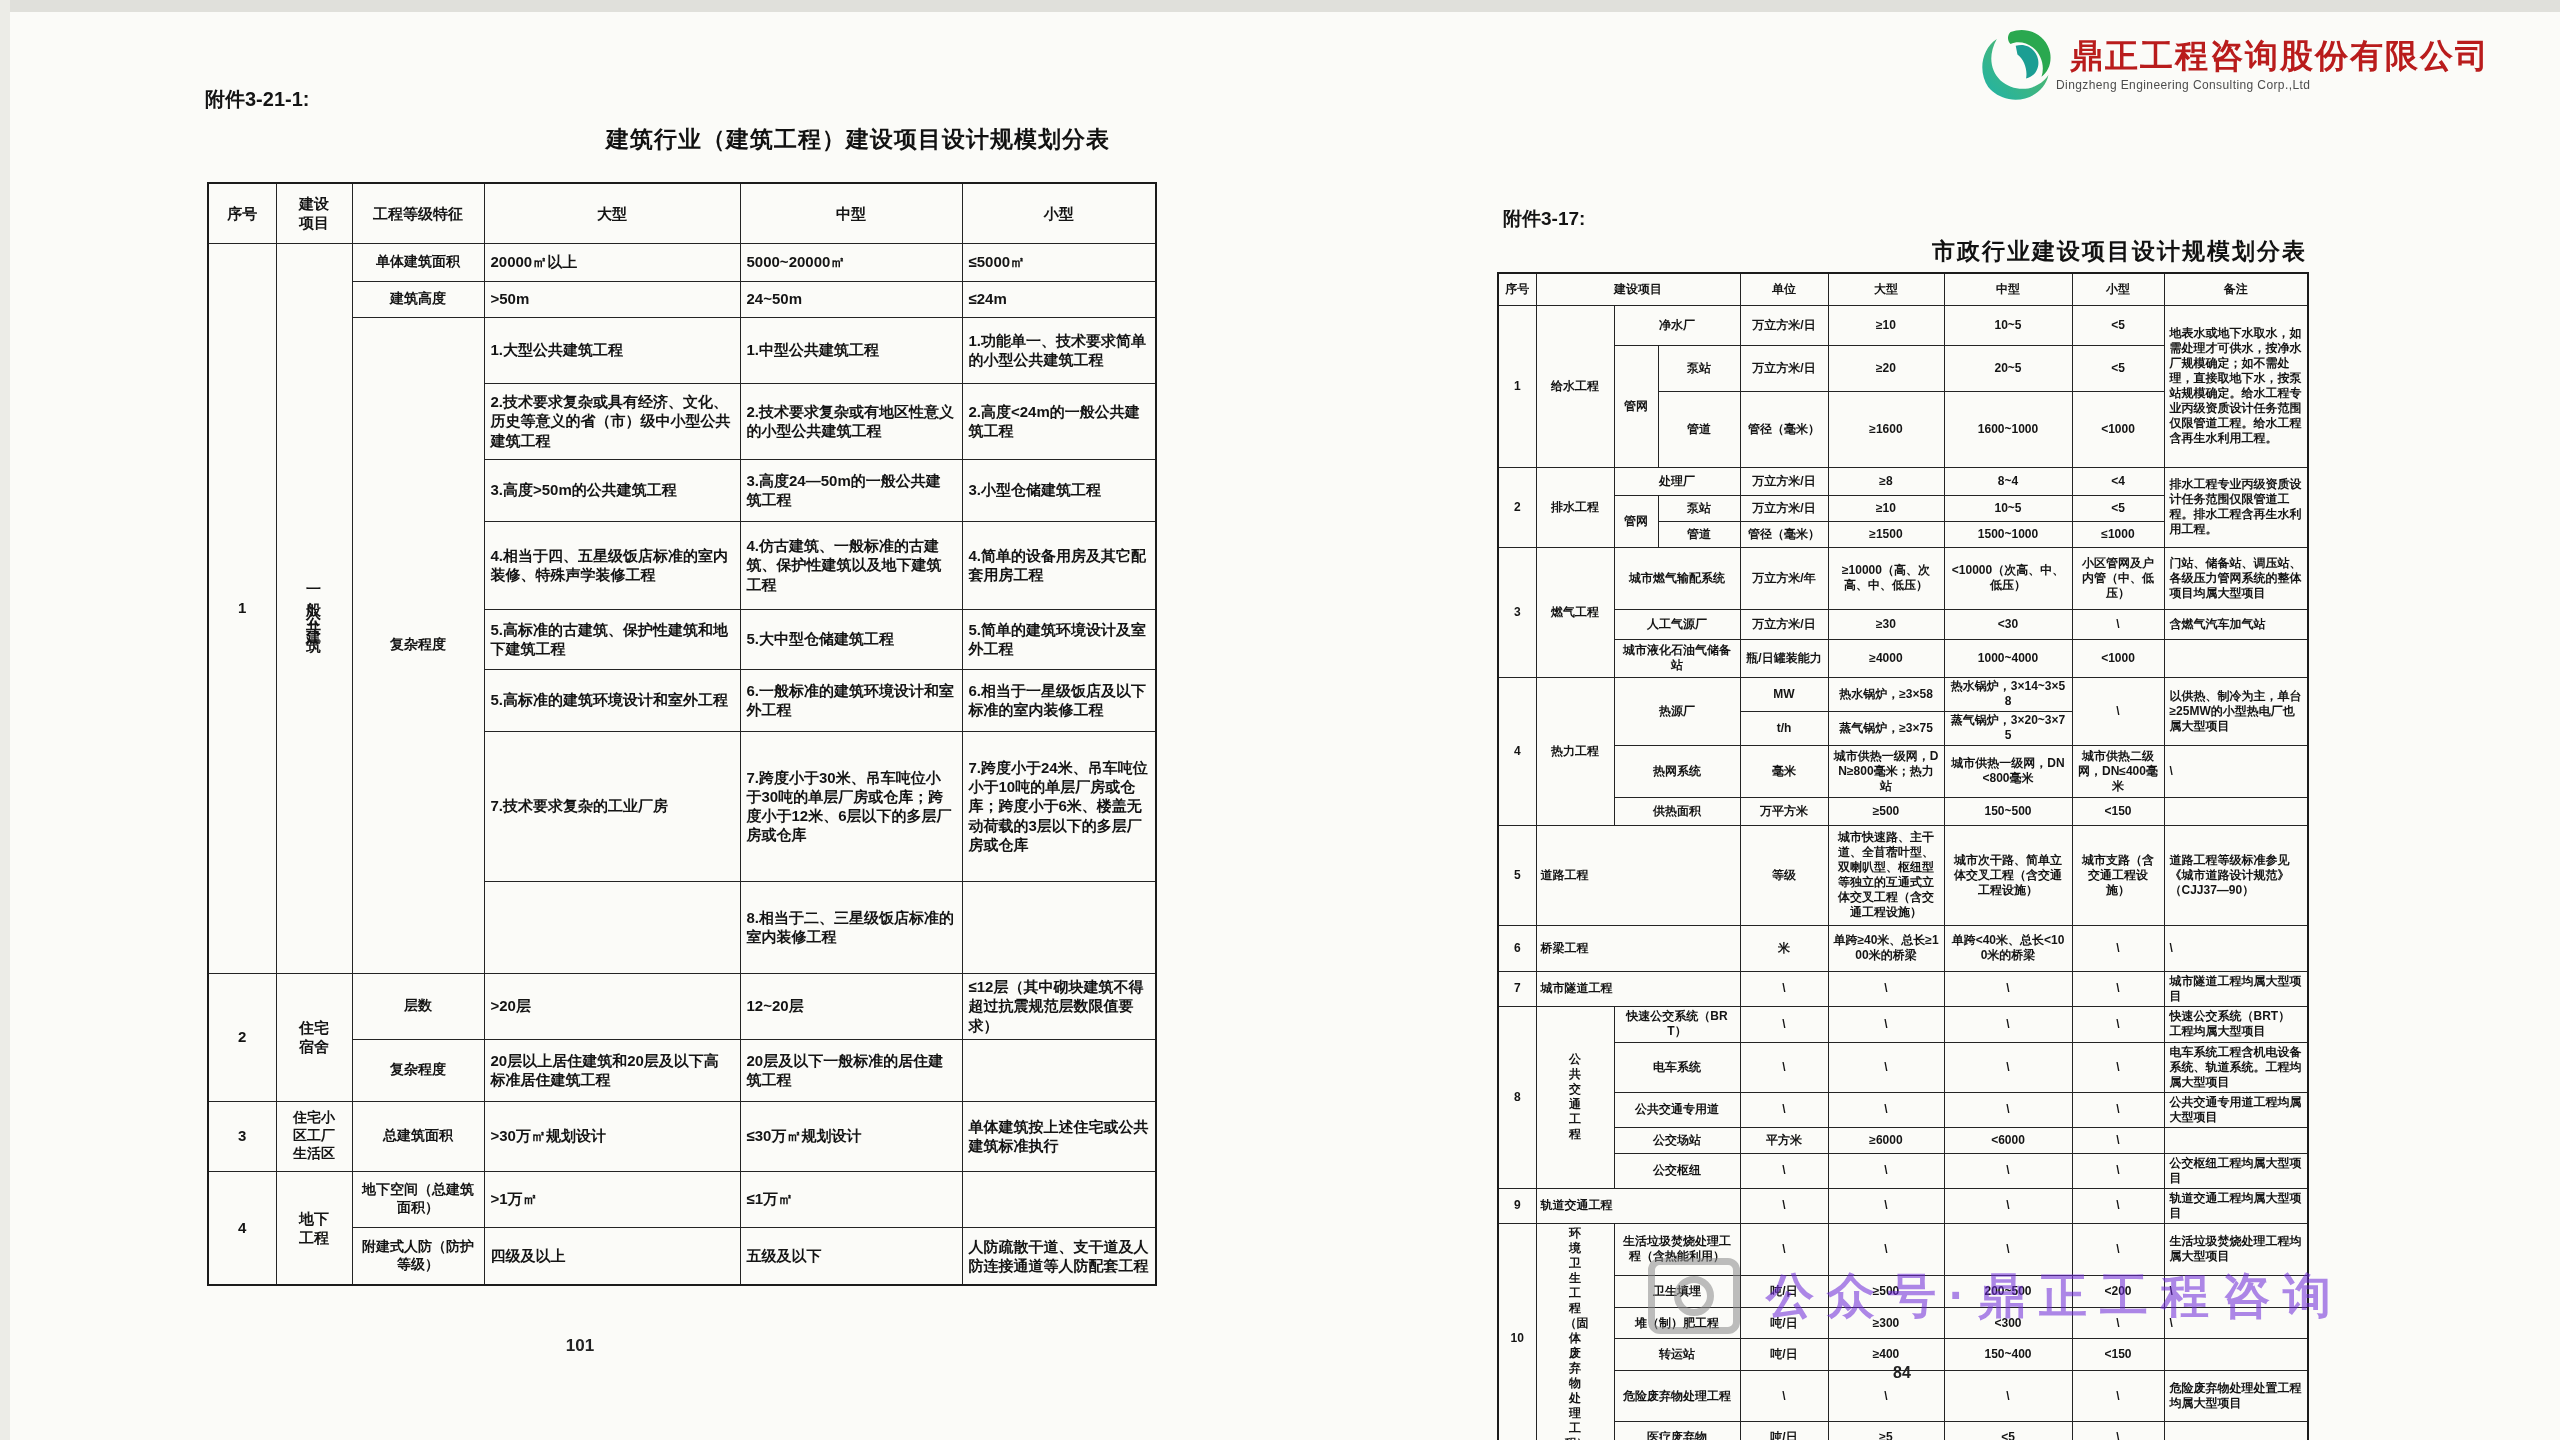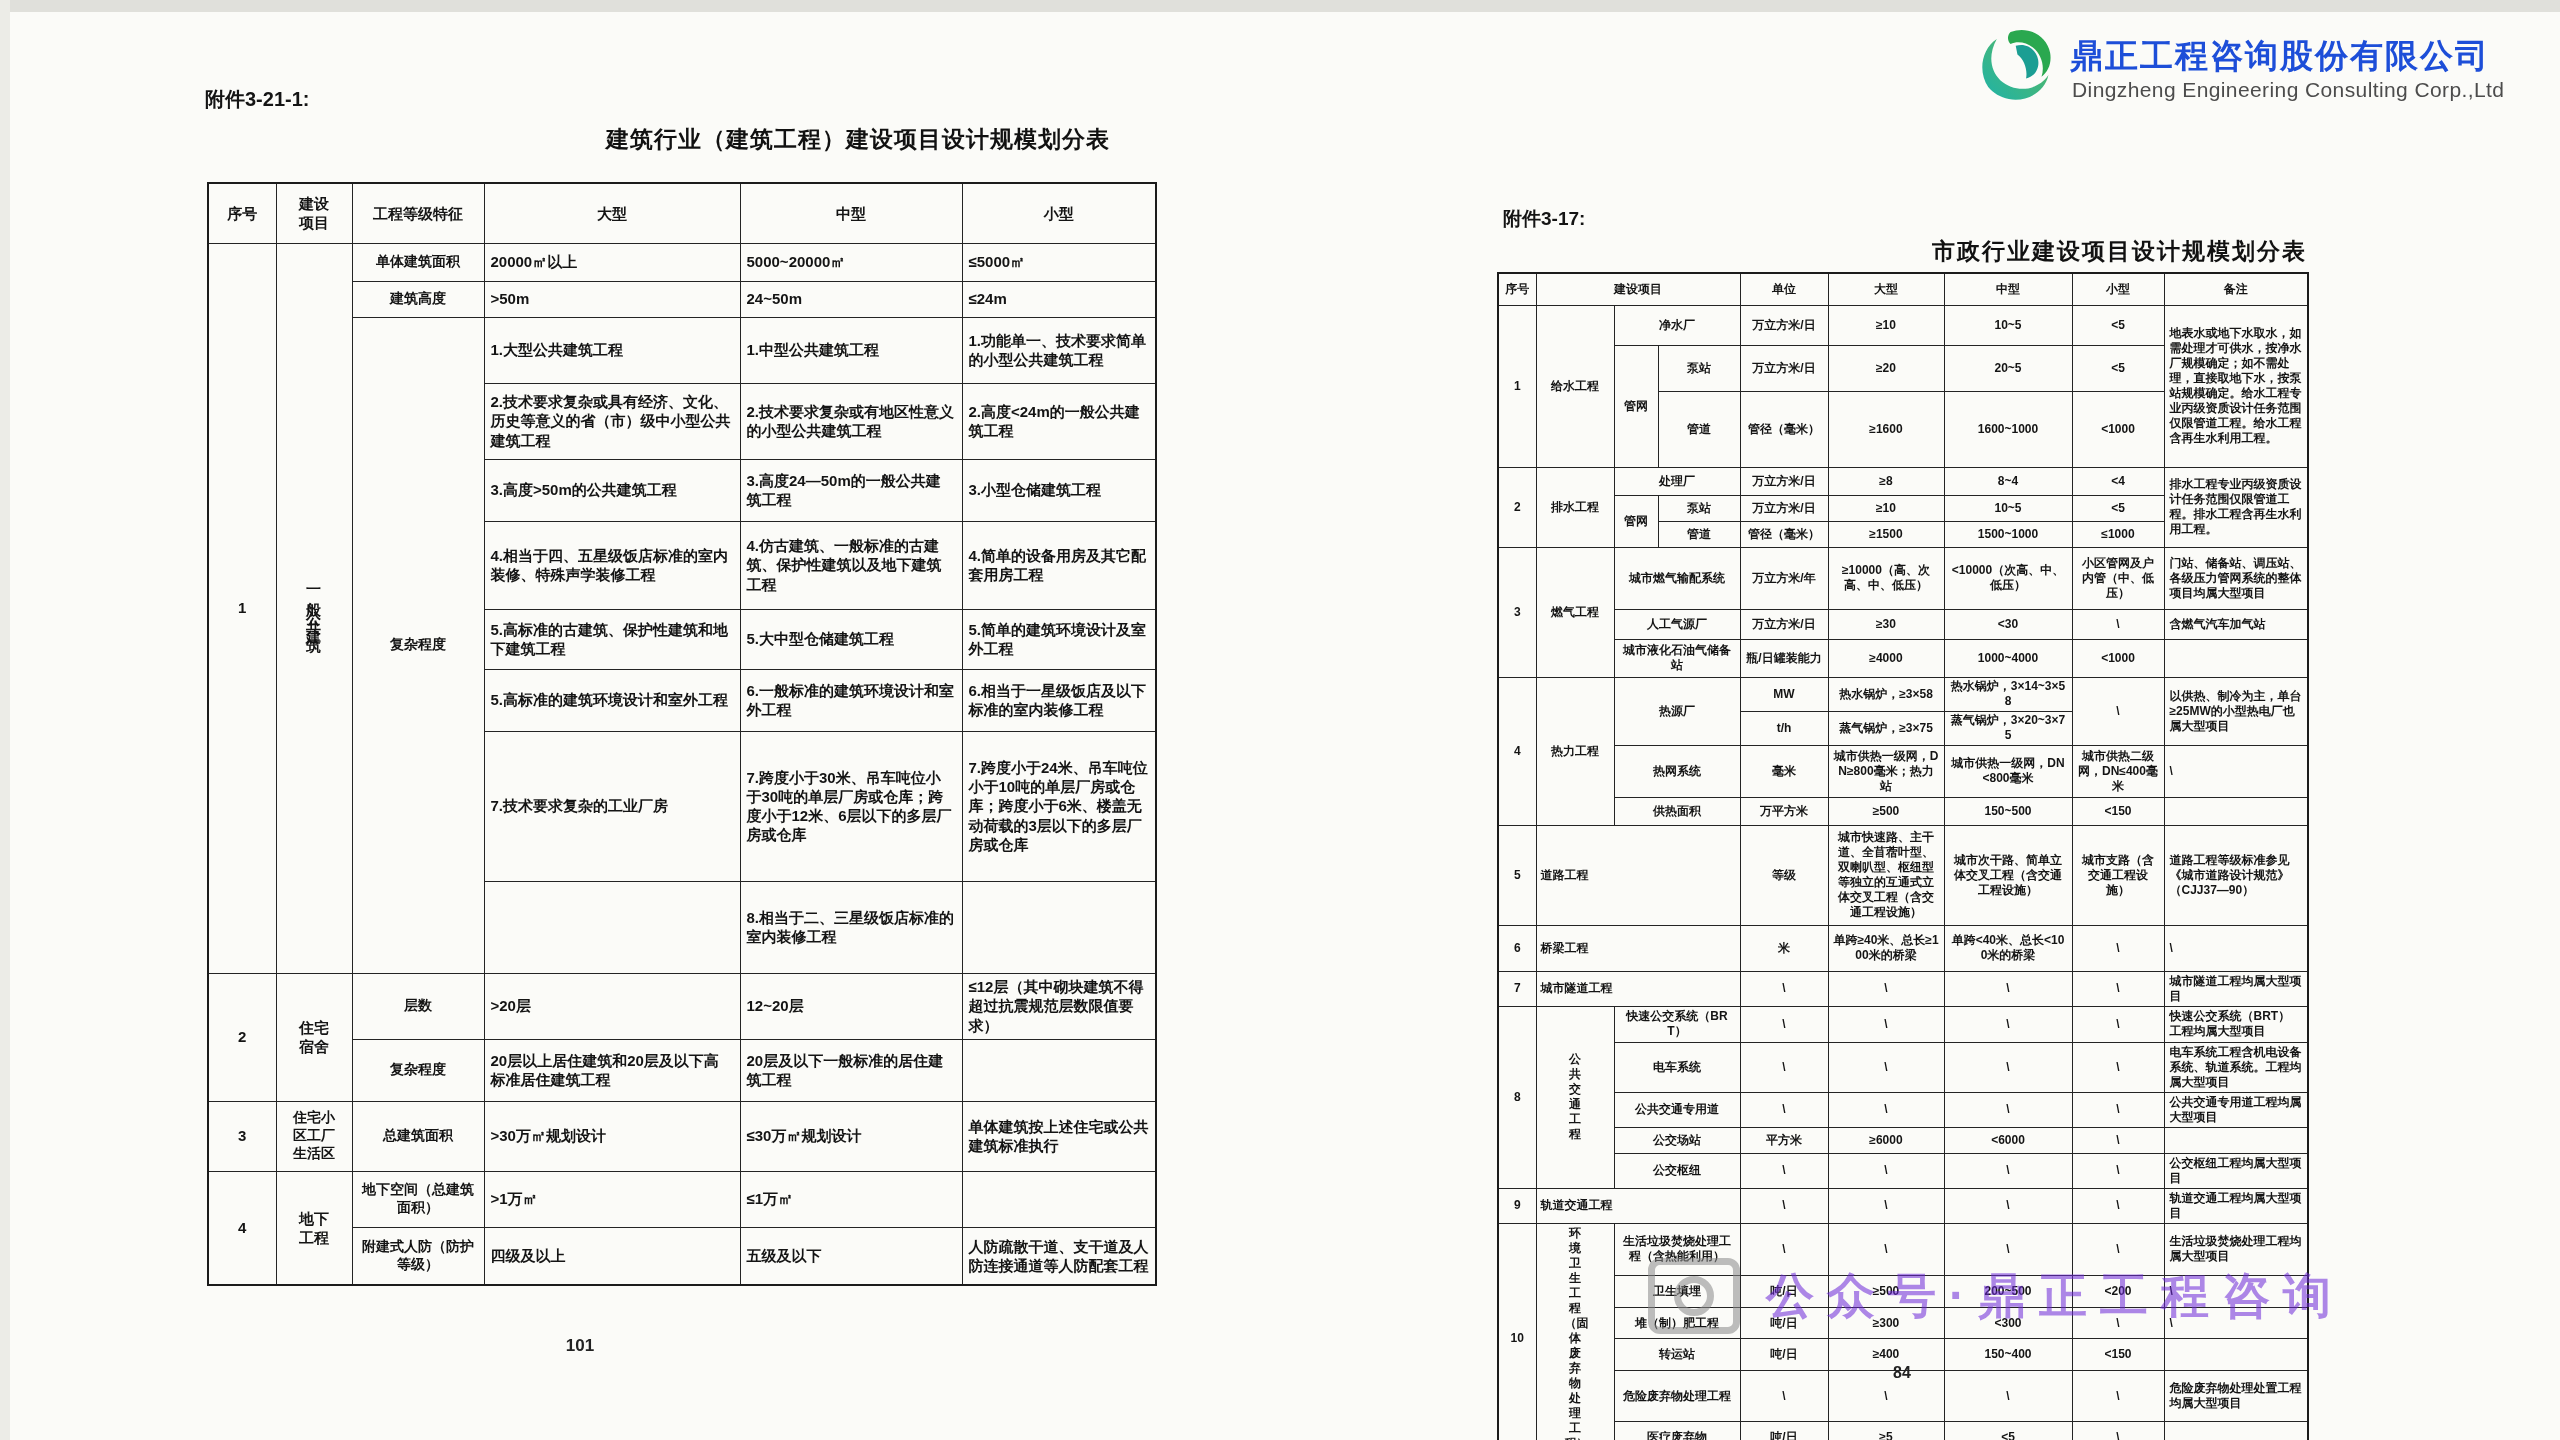--- a/index.html
+++ b/index.html
@@ -8,22 +8,22 @@
     background:#fbfbf8;
     font-family:"Liberation Sans","DejaVu Sans",sans-serif;
     color:#161616;
   }
   .scan-top{position:absolute;left:0;top:0;width:2560px;height:12px;background:#e0e0db;}
   .scan-left{position:absolute;left:0;top:0;width:10px;height:1440px;background:#ecece7;}
 
   
   .logo-wrap{position:absolute;left:1968px;top:18px;width:580px;height:96px;}
   .logo-mark{position:absolute;left:0;top:2px;width:92px;height:86px;}
-  .logo-cn{position:absolute;left:102px;top:16px;font-size:33px;font-weight:bold;letter-spacing:2px;color:#1d4ed8;white-space:nowrap;}
-  .logo-en{position:absolute;left:104px;top:60px;font-size:21px;color:#4c4c4c;letter-spacing:0.4px;white-space:nowrap;}
+  .logo-cn{position:absolute;left:102px;top:16px;font-size:33px;font-weight:bold;letter-spacing:2px;color:#b91c1c;white-space:nowrap;}
+  .logo-en{position:absolute;left:88px;top:60px;font-size:12px;color:#4c4c4c;letter-spacing:0.4px;white-space:nowrap;}
 
   
   .attach-label{position:absolute;font-size:20px;font-weight:bold;color:#141414;}
   #lbl-left{left:205px;top:86px;}
   #lbl-right{left:1503px;top:206px;font-size:19px;text-align:center;}
   .page-title{position:absolute;font-weight:bold;text-align:right;color:#111;}
   #title-left{left:240px;top:124px;width:870px;font-size:23px;letter-spacing:1px;}
   #title-right{left:1497px;top:236px;width:810px;font-size:23px;letter-spacing:2px;}
   .page-num{position:absolute;font-size:17px;font-weight:bold;color:#222;text-align:center;}
   #pn-left{left:530px;top:1336px;width:100px;}

